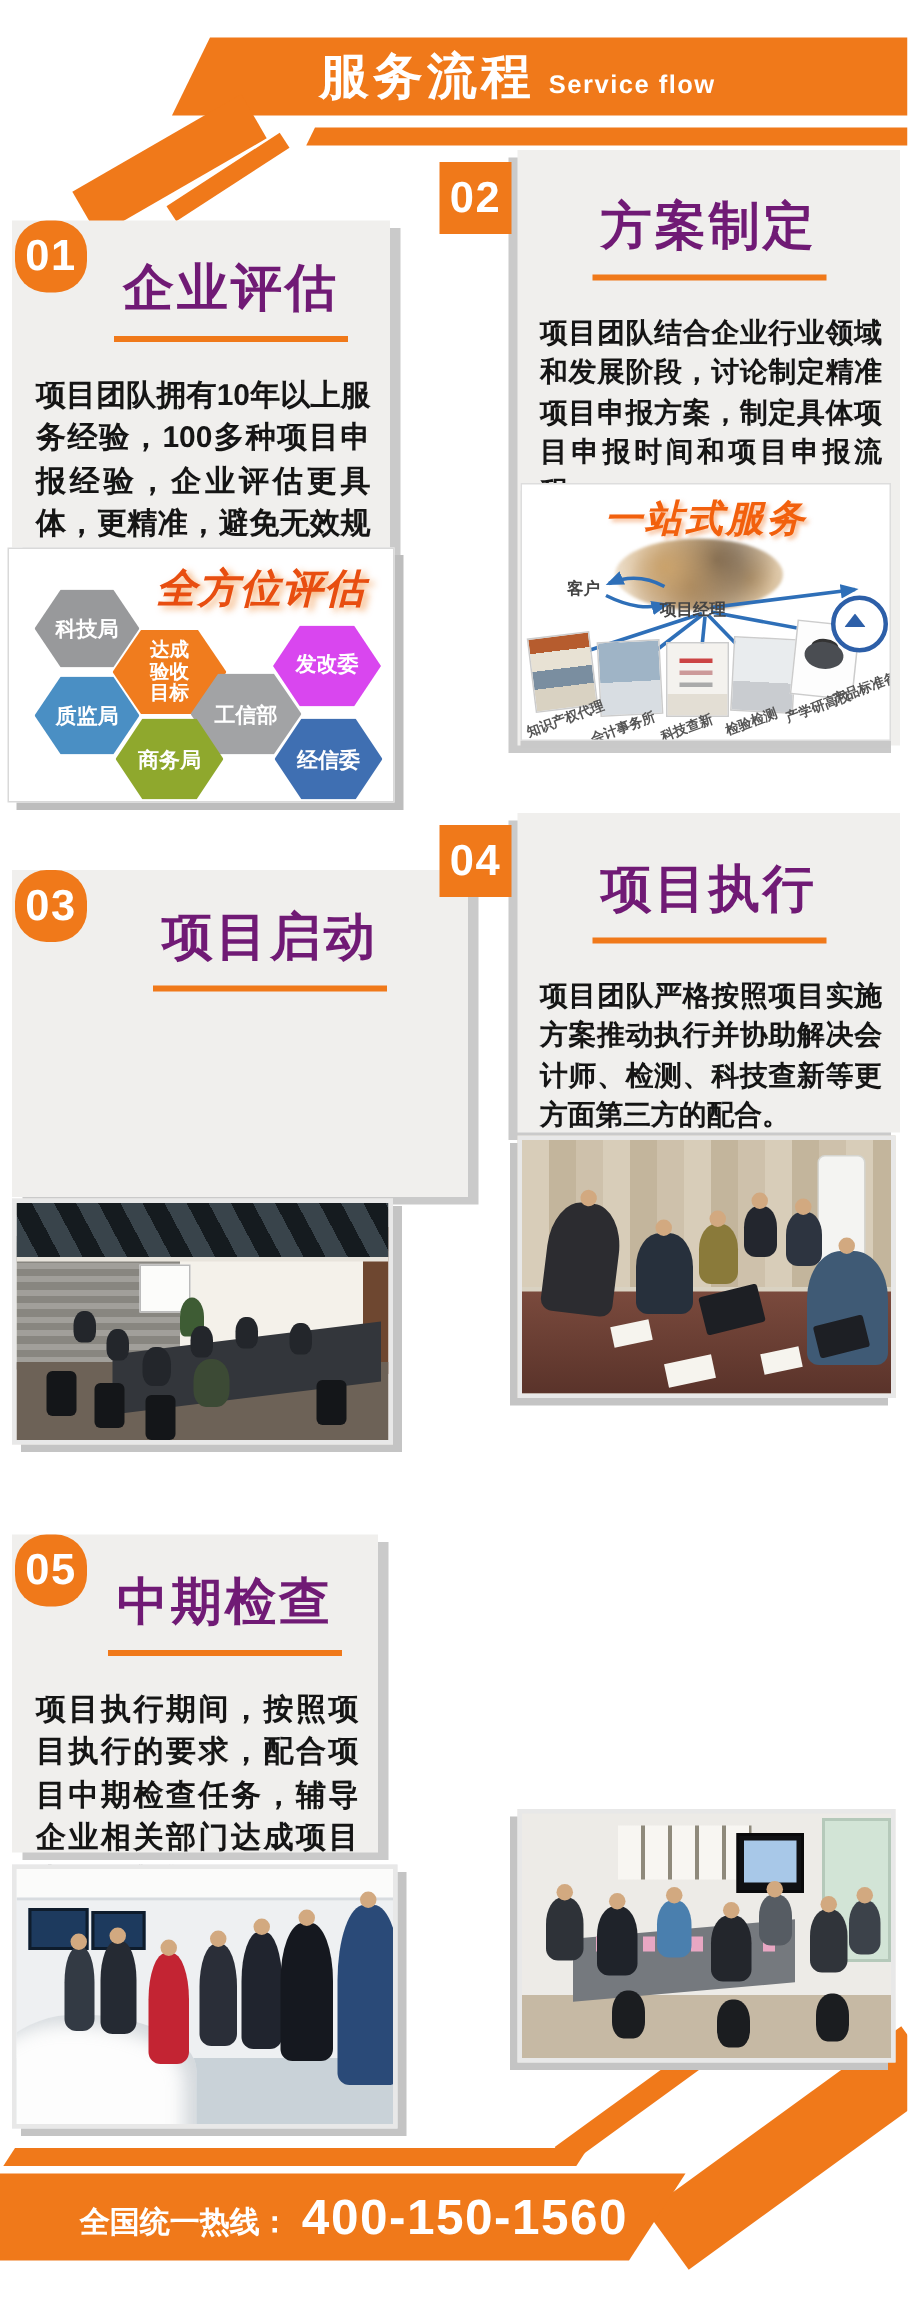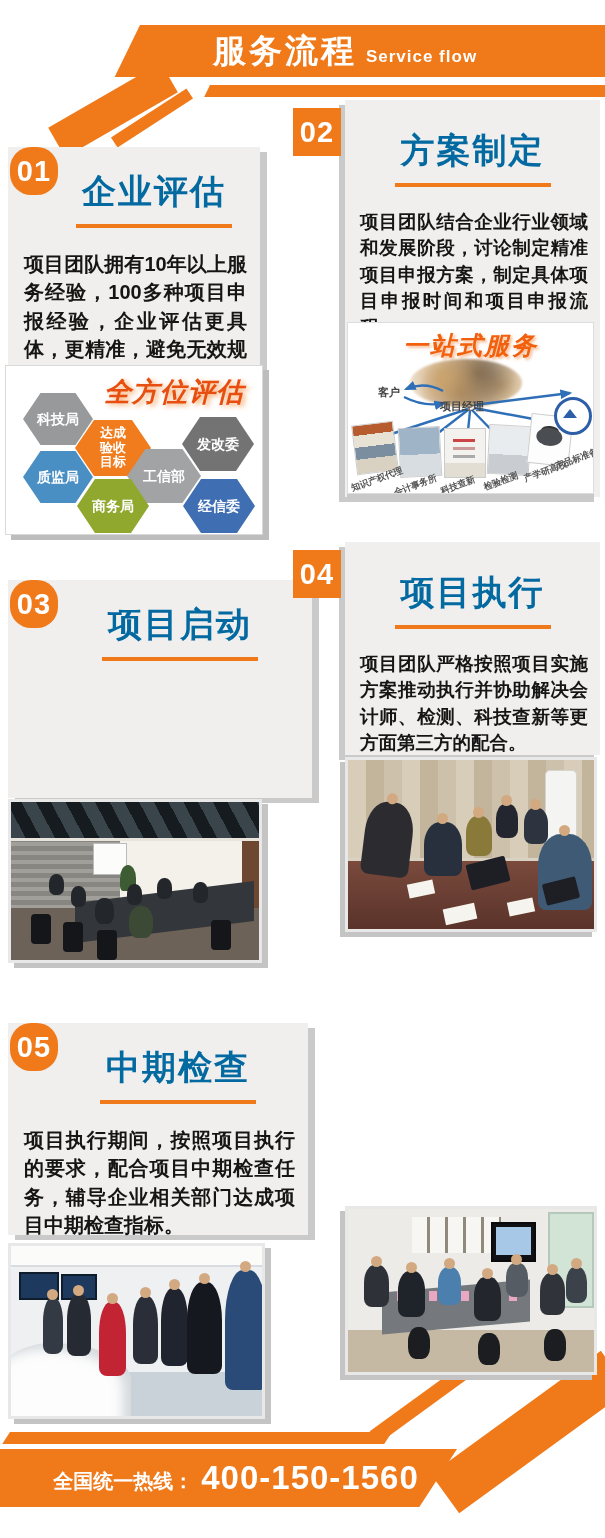--- a/index.html
+++ b/index.html
@@ -20,46 +20,46 @@
   .hd-ribbon-thin{position:absolute;left:107px;top:112px;width:90px;height:12px;background:#f0791a;transform:rotate(-33deg);}
 
   
   .card{position:absolute;background:#f0efed;}
   .card-left{box-shadow:7px 5px 0 #cacaca;}
   .card-right{box-shadow:-6px 5px 0 #cacaca;}
   .c1{left:8px;top:147px;width:252px;height:218px;}
   .c2{left:345px;top:100px;width:255px;height:397px;}
   .c3{left:8px;top:580px;width:304px;height:218px;}
   .c4{left:345px;top:542px;width:255px;height:213px;}
-  .c5{left:8px;top:1023px;width:300px;height:212px;}
+  .c5{left:8px;top:1023px;width:244px;height:212px;}
   .c6{left:345px;top:988px;width:255px;height:212px;}
   .num{position:absolute;width:48px;height:48px;background:#f0791a;color:#fff;font-size:29px;font-weight:bold;
        text-align:center;line-height:48px;letter-spacing:1px;}
   .card-left .num{left:2px;top:0px;border-radius:21px;}
   .card-right .num{left:-52px;top:8px;}
   .title-wrap{text-align:center;padding-left:40px;margin-top:22px;}
   .card-right .title-wrap{padding-left:0;margin-top:28px;}
-  .step-title{display:inline-block;margin:0;color:#0369a1;font-size:34px;font-weight:bold;letter-spacing:2px;
+  .step-title{display:inline-block;margin:0;color:#701a75;font-size:34px;font-weight:bold;letter-spacing:2px;
               border-bottom:4px solid #f0791a;padding:0 6px 9px 6px;}
   .desc{margin:22px 0 0 0;padding:0 13px 0 16px;font-size:20px;font-weight:bold;color:#151515;
         line-height:1.42;text-align:justify;}
   .card-right .desc{font-size:18.5px;padding:0 12px 0 15px;}
 
   
   .hex-img{position:absolute;left:5px;top:365px;width:256px;height:168px;background:#fff;
            border:1px solid #d9d9d9;box-shadow:6px 5px 0 #bdbdbd;z-index:2;}
   .hex-title{position:absolute;left:90px;top:8px;width:156px;text-align:center;font-size:27px;font-weight:900;
              font-style:italic;color:#e84e10;letter-spacing:1px;text-shadow:3px 2px 5px rgba(238,130,40,.65);}
   .hx{position:absolute;display:flex;align-items:center;justify-content:center;color:#fff;font-weight:bold;
       font-size:14px;text-align:center;line-height:1.15;
       clip-path:polygon(25% 0,75% 0,100% 50%,75% 100%,25% 100%,0 50%);}
   .hx1{left:17px;top:27px;width:70px;height:52px;background:#98999b;}
   .hx2{left:69px;top:54px;width:76px;height:56px;background:#f07c1e;font-size:13px;}
   .hx2 .hx-label{width:30px;}
-  .hx3{left:176px;top:51px;width:72px;height:54px;background:#737373;}
+  .hx3{left:176px;top:51px;width:72px;height:54px;background:#d946ef;font-family:Liberation Mono, monospace;}
   .hx4{left:17px;top:85px;width:70px;height:52px;background:#4a8fc4;}
   .hx5{left:121px;top:83px;width:74px;height:54px;background:#a2a3a5;}
   .hx6{left:71px;top:113px;width:72px;height:54px;background:#8fa82d;}
   .hx7{left:177px;top:113px;width:72px;height:54px;background:#3f6fb2;}
 
   
   .os-img{position:absolute;left:2px;top:222px;width:245px;height:170px;background:#fff;border:1px solid #ddd;
           box-shadow:0 5px 0 #c9c9c9;overflow:hidden;}
   .os-title{position:absolute;left:0;top:6px;width:100%;text-align:center;font-size:25px;font-weight:900;
             font-style:italic;color:#f2600d;letter-spacing:2px;text-shadow:2px 2px 3px rgba(240,120,40,.5);}

